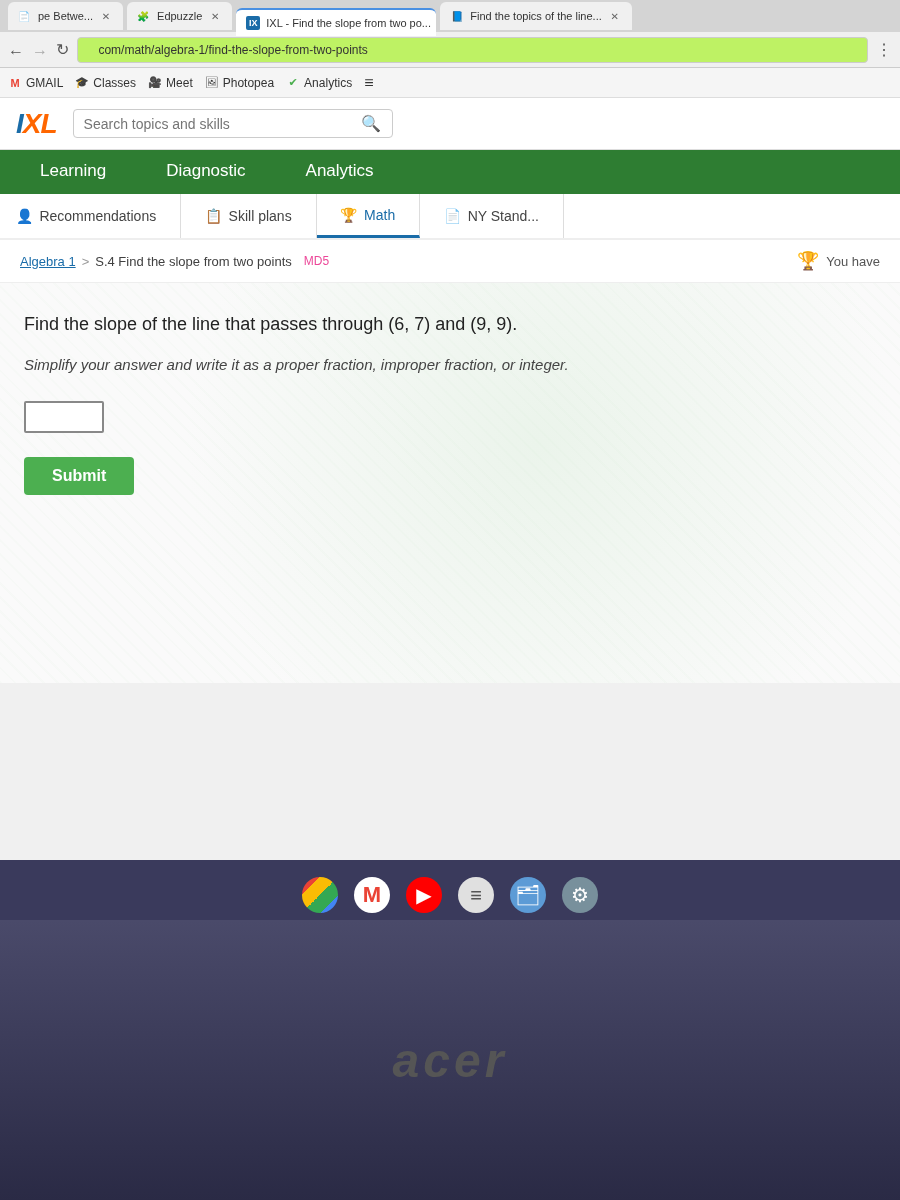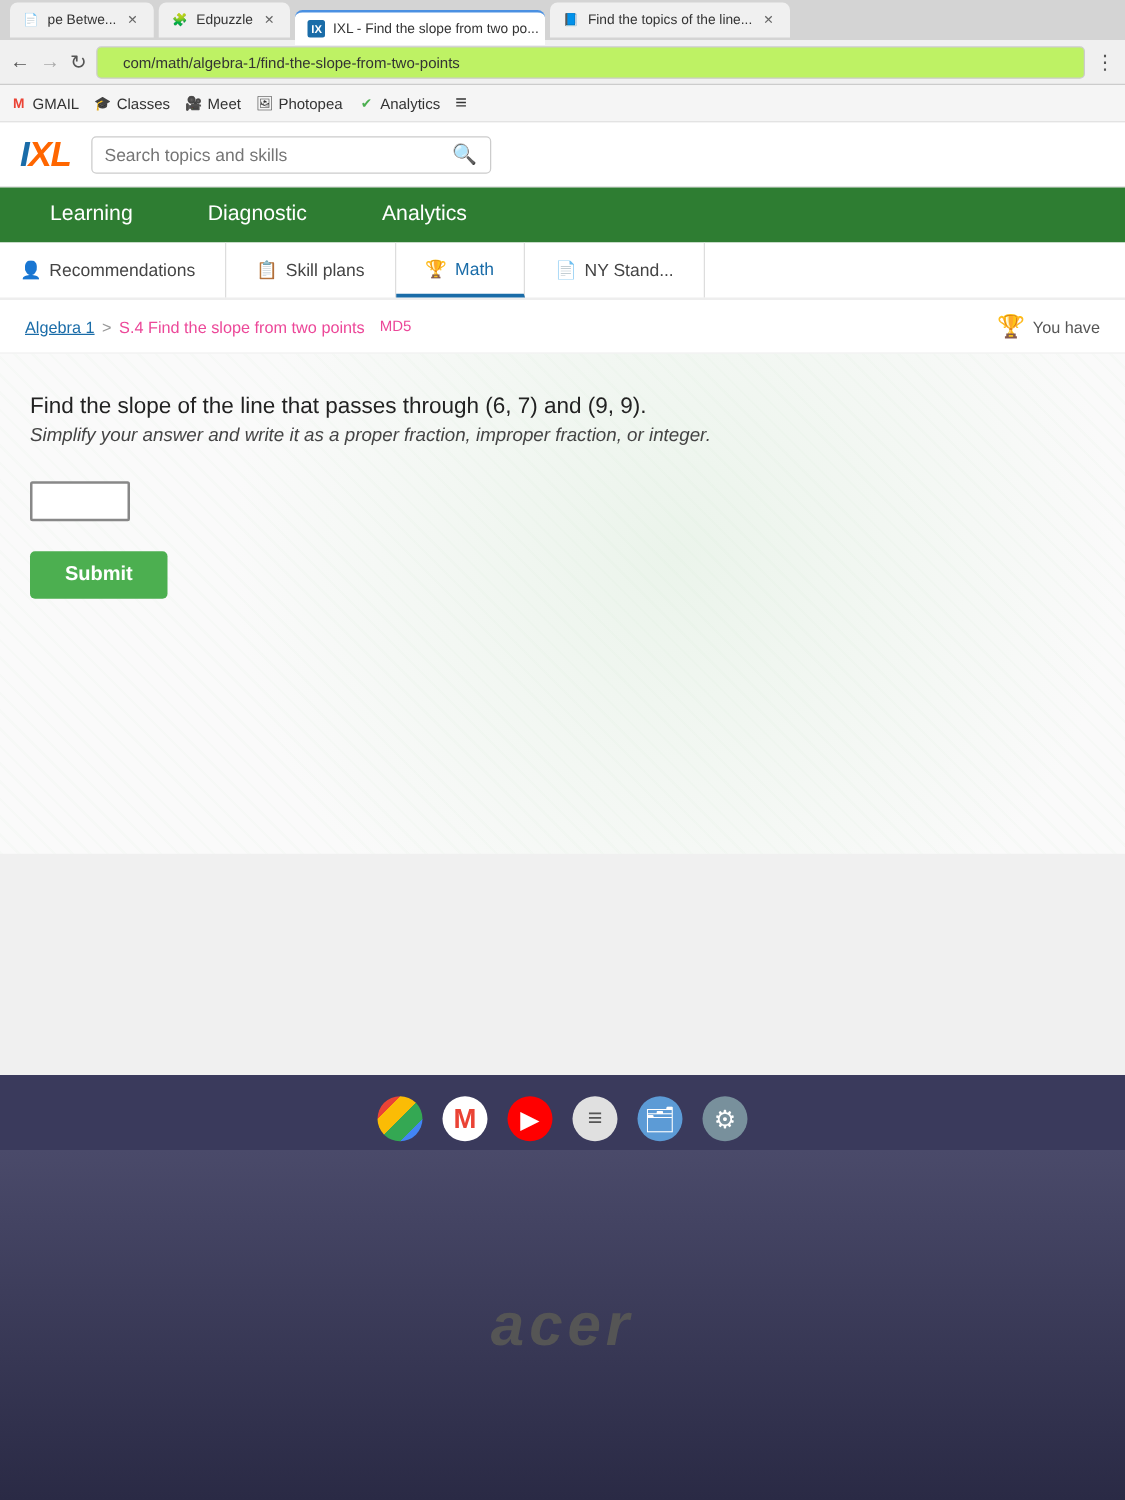--- a/index.html
+++ b/index.html
@@ -249,21 +249,21 @@
       color: #1a6ca8;
       cursor: pointer;
       text-decoration: underline;
     }
 
     .breadcrumb-sep {
       color: #999;
     }
 
     .breadcrumb-current {
-      color: #ec4899;
+      color: #404040;
       font-weight: 500;
     }
 
     .you-have-badge {
       display: flex;
       align-items: center;
       gap: 6px;
       font-size: 13px;
       color: #555;
     }
@@ -278,20 +278,21 @@
       padding: 28px 24px 20px;
       background: #fafafa;
       background-image: radial-gradient(circle at 60% 40%, rgba(200,230,200,0.3) 0%, transparent 60%),
                         repeating-linear-gradient(45deg, rgba(180,220,180,0.05) 0px, rgba(180,220,180,0.05) 2px, transparent 2px, transparent 10px);
       min-height: 400px;
     }
 
     .problem-text {
       font-size: 18px;
       color: #222;
+      margin-bottom: 16px;
       line-height: 1.5;
     }
 
     .instruction-text {
       font-size: 15px;
       color: #444;
       font-style: italic;
       margin-bottom: 24px;
       line-height: 1.5;
     }

